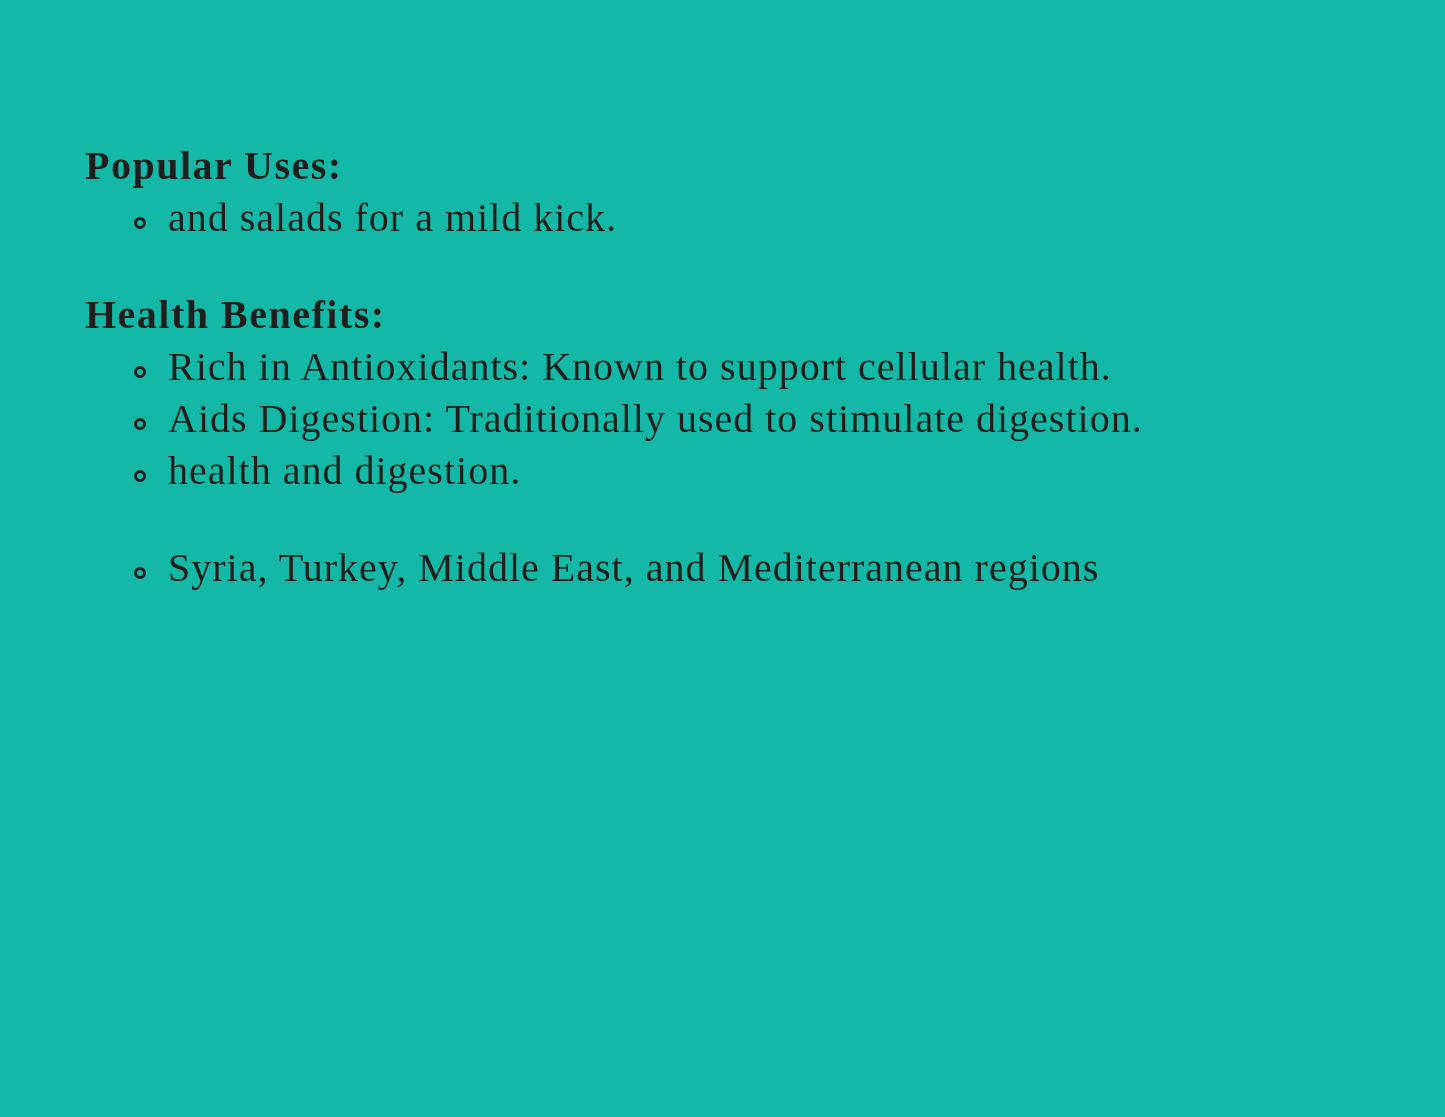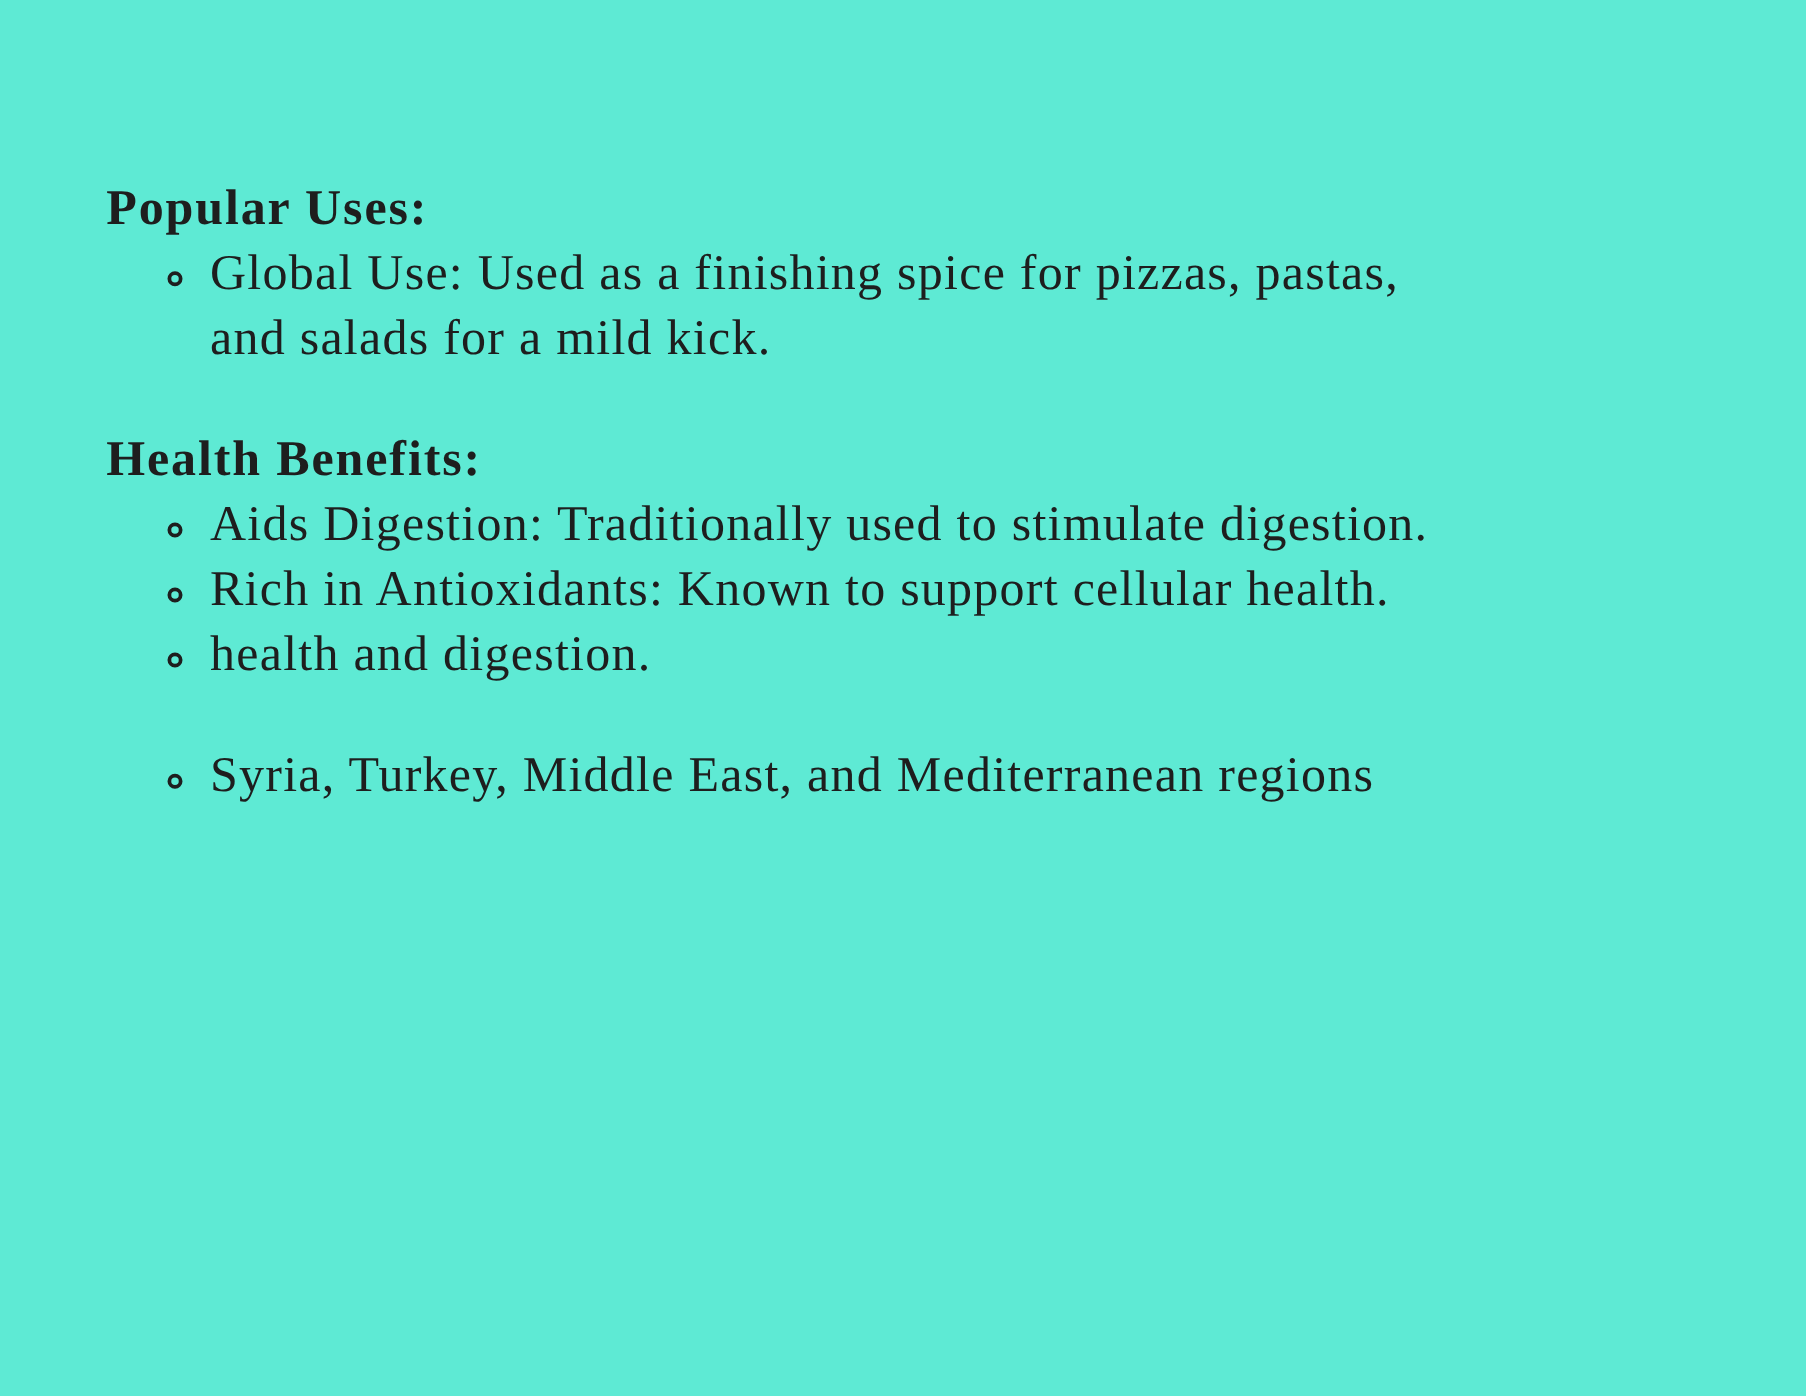--- a/index.html
+++ b/index.html
@@ -4,21 +4,21 @@
 <style>
   html, body {
     margin: 0;
     padding: 0;
     background: #ffffff;
   }
   .page {
     position: relative;
     width: 1445px;
     height: 1117px;
-    background: #5eead4;
+    background: #14b8a6;
     overflow: hidden;
     font-family: "Liberation Serif", "DejaVu Serif", serif;
     color: #1e1e1e;
   }
   .content {
     position: absolute;
     left: 85px;
     top: 140px;
     width: 1300px;
   }
@@ -68,39 +68,38 @@
 <body>
 
 <div class="page">
   <div class="content" id="content">
       <section class="doc-section">
         <h2 class="section-heading">Popular Uses:</h2>
         <ul class="bullet-list">
           <li class="bullet-item">
             <span class="bullet-marker"></span>
             <div>
-              <div class="bullet-line">Global Use: Used as a finishing spice for pizzas, pastas,</div>
               <div class="bullet-line">and salads for a mild kick.</div>
             </div>
           </li>
         </ul>
       </section>
       <section class="doc-section">
         <h2 class="section-heading">Health Benefits:</h2>
         <ul class="bullet-list">
           <li class="bullet-item">
             <span class="bullet-marker"></span>
             <div>
-              <div class="bullet-line">Aids Digestion: Traditionally used to stimulate digestion.</div>
+              <div class="bullet-line">Rich in Antioxidants: Known to support cellular health.</div>
             </div>
           </li>
           <li class="bullet-item">
             <span class="bullet-marker"></span>
             <div>
-              <div class="bullet-line">Rich in Antioxidants: Known to support cellular health.</div>
+              <div class="bullet-line">Aids Digestion: Traditionally used to stimulate digestion.</div>
             </div>
           </li>
           <li class="bullet-item">
             <span class="bullet-marker"></span>
             <div>
               <div class="bullet-line">health and digestion.</div>
             </div>
           </li>
         </ul>
       </section>

